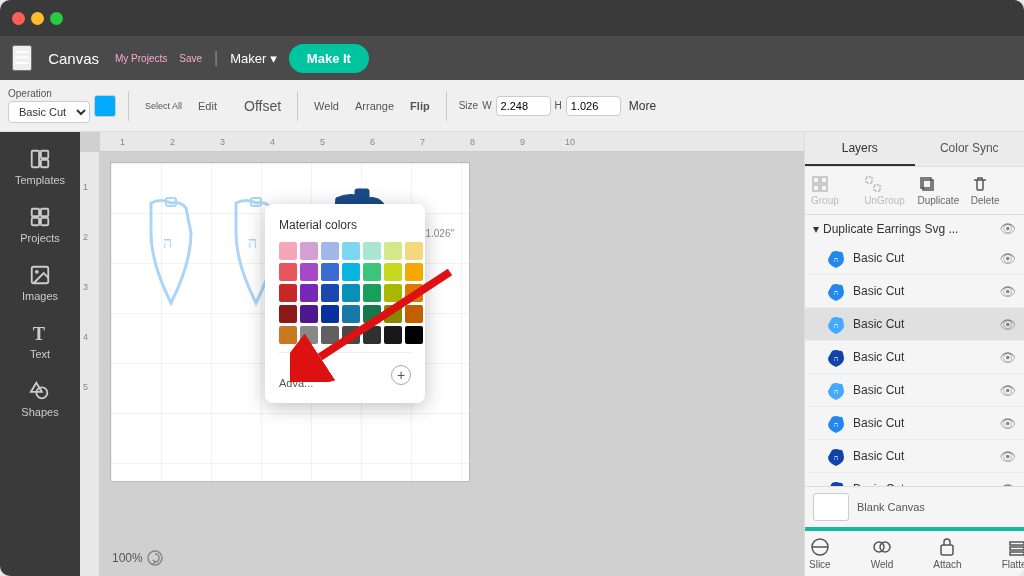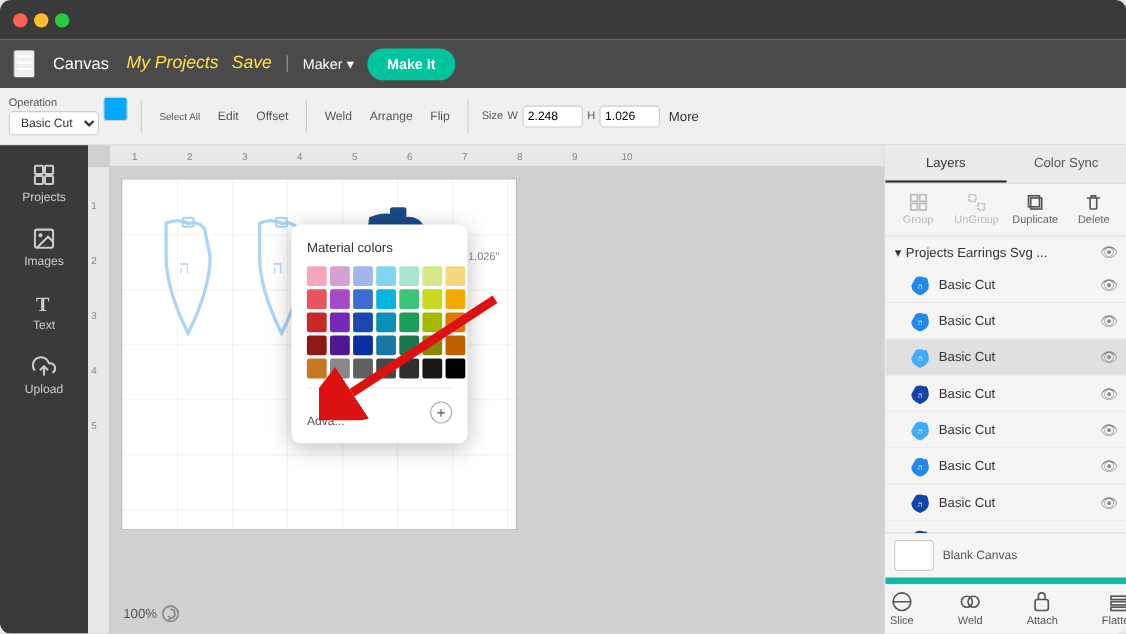--- a/index.html
+++ b/index.html
@@ -27,36 +27,36 @@
       height: 44px;
       display: flex;
       align-items: center;
       padding: 0 12px;
       gap: 16px;
     }
     .menubar-hamburger { color: white; font-size: 18px; cursor: pointer; }
     .menubar-canvas { color: white; font-size: 15px; font-weight: 500; }
     .menubar-title { flex: 1; text-align: center; color: white; font-size: 15px; }
     .menubar-right { display: flex; align-items: center; gap: 12px; }
-    .menubar-btn { color: #fde047; font-size: 16px; background: none; border: none; cursor: pointer; font-style: italic; }
+    .menubar-btn { color: #f9a8d4; font-size: 10px; background: none; border: none; cursor: pointer; }
     .menubar-divider { color: #888; }
     .maker-btn { color: white; font-size: 13px; background: none; border: none; cursor: pointer; display: flex; align-items: center; gap: 4px; justify-content: space-between; }
     .make-it-btn { background: #00c4a0; color: white; border: none; border-radius: 20px; padding: 7px 18px; font-size: 13px; font-weight: 600; cursor: pointer; }
 
     
     .toolbar {
       background: #f0f0f0;
       height: 52px;
       display: flex;
       align-items: center;
       padding: 0 8px;
       gap: 8px;
       border-bottom: 1px solid #ddd;
     }
-    .toolbar-group { display: flex; align-items: flex-start; gap: 4px; }
+    .toolbar-group { display: flex; align-items: center; gap: 4px; }
     .toolbar-label { font-size: 10px; color: #555; display: block; margin-bottom: 2px; }
     .toolbar-select { font-size: 11px; color: #333; border: 1px solid #ccc; border-radius: 4px; padding: 3px 6px; background: white; cursor: pointer; }
     .color-swatch { width: 22px; height: 22px; background: #00aaff; border-radius: 3px; border: 1px solid #ccc; cursor: pointer; }
     .toolbar-icon-btn { background: none; border: none; cursor: pointer; padding: 4px; font-size: 14px; color: #555; display: flex; align-items: center; gap: 2px; }
     .toolbar-separator { width: 1px; height: 30px; background: #ccc; margin: 0 4px; }
     .size-group { display: flex; align-items: center; gap: 4px; }
     .size-label { font-size: 10px; color: #555; }
     .size-input { width: 55px; font-size: 11px; border: 1px solid #ccc; border-radius: 4px; padding: 3px 4px; }
     .more-btn { background: none; border: none; cursor: pointer; font-size: 12px; color: #333; }
 
@@ -149,21 +149,21 @@
     .panel-actions {
       display: flex;
       border-bottom: 1px solid #ddd;
       padding: 4px;
       gap: 2px;
     }
     .panel-action-btn {
       flex: 1;
       display: flex;
       flex-direction: column;
-      align-items: center;
+      align-items: flex-start;
       padding: 4px 2px;
       font-size: 10px;
       color: #666;
       cursor: pointer;
       border-radius: 4px;
       background: none;
       border: none;
       gap: 2px;
     }
     .panel-action-btn.disabled { color: #bbb; }
@@ -203,21 +203,21 @@
       border-top: 1px solid #ddd;
       background: #f5f5f5;
       gap: 8px;
     }
     .blank-canvas-swatch { width: 36px; height: 28px; background: white; border: 1px solid #ccc; border-radius: 3px; }
     .blank-canvas-label { font-size: 11px; color: #555; }
 
     
     .bottom-bar {
       display: flex;
-      border-top: 6px solid #14b8a6;
+      border-top: 4px solid #14b8a6;
       background: #f5f5f5;
       gap: 32px;
     }
     .bottom-bar-btn {
       flex: 1;
       display: flex;
       flex-direction: column;
       align-items: center;
       padding: 6px 4px;
       font-size: 10px;
@@ -267,41 +267,49 @@
   </div>
   <div class="toolbar-separator"></div>
   <div class="toolbar-group">
     <button class="toolbar-icon-btn">
       <span style="font-size:10px; display:flex; flex-direction:column; gap:1px; align-items:center;">
         <span style="font-size:9px;">Select All</span>
       </span>
     </button>
   </div>
   <button class="toolbar-icon-btn" style="font-size:11px;">Edit</button>
-  <button class="toolbar-icon-btn" style="font-size:11px;">Offset</button>
+  <button class="toolbar-icon-btn" style="font-size:14px;margin-left:11px;">Offset</button>
   <div class="toolbar-separator"></div>
   <button class="toolbar-icon-btn" style="font-size:11px;">Weld</button>
   <button class="toolbar-icon-btn" style="font-size:11px;">Arrange</button>
-  <button class="toolbar-icon-btn" style="font-size:11px;">Flip</button>
+  <button class="toolbar-icon-btn" style="font-size:11px;font-weight:bold;">Flip</button>
   <div class="toolbar-separator"></div>
   <div class="size-group">
     <span class="size-label">Size</span>
     <span class="size-label">W</span>
     <input class="size-input" value="2.248" style="">
     <span class="size-label">H</span>
     <input class="size-input" value="1.026" style="">
   </div>
   <button class="more-btn">More</button>
 </div>
 
 <div class="main-area">
 
   <div class="left-sidebar">
     <div class="sidebar-item">
       <svg viewBox="0 0 24 24">
+          <rect x="3" y="3" width="8" height="18" rx="1" fill="none" stroke="#ccc" stroke-width="2"></rect>
+          <rect x="13" y="3" width="8" height="8" rx="1" fill="none" stroke="#ccc" stroke-width="2"></rect>
+          <rect x="13" y="13" width="8" height="8" rx="1" fill="none" stroke="#ccc" stroke-width="2"></rect>
+        </svg>
+      <span>Templates</span>
+    </div>
+    <div class="sidebar-item">
+      <svg viewBox="0 0 24 24">
           <rect x="3" y="3" width="8" height="8" rx="1" fill="none" stroke="#ccc" stroke-width="2"></rect>
           <rect x="13" y="3" width="8" height="8" rx="1" fill="none" stroke="#ccc" stroke-width="2"></rect>
           <rect x="3" y="13" width="8" height="8" rx="1" fill="none" stroke="#ccc" stroke-width="2"></rect>
           <rect x="13" y="13" width="8" height="8" rx="1" fill="none" stroke="#ccc" stroke-width="2"></rect>
         </svg>
       <span>Projects</span>
     </div>
     <div class="sidebar-item">
       <svg viewBox="0 0 24 24">
           <rect x="3" y="3" width="18" height="18" rx="2" fill="none" stroke="#ccc" stroke-width="2"></rect>
@@ -311,25 +319,24 @@
       <span>Images</span>
     </div>
     <div class="sidebar-item">
       <svg viewBox="0 0 24 24">
           <text x="4" y="20" fill="#ccc" font-size="20" font-weight="bold" font-family="serif">T</text>
         </svg>
       <span>Text</span>
     </div>
     <div class="sidebar-item">
       <svg viewBox="0 0 24 24">
-          <polyline points="16,16 12,12 8,16" fill="none" stroke="#ccc" stroke-width="2"></polyline>
-          <line x1="12" y1="12" x2="12" y2="21" stroke="#ccc" stroke-width="2"></line>
-          <path d="M20.39,18.39A5,5,0,0,0,18,9h-1.26A8,8,0,1,0,3,16.3" fill="none" stroke="#ccc" stroke-width="2"></path>
-        </svg>
-      <span>Upload</span>
+          <circle cx="14" cy="14" r="6" fill="none" stroke="#ccc" stroke-width="2"></circle>
+          <polygon points="8,3 14,13 2,13" fill="none" stroke="#ccc" stroke-width="2"></polygon>
+        </svg>
+      <span>Shapes</span>
     </div>
   </div>
 
   <div class="canvas-area" style="position:relative;">
 
     <div style="position:absolute;top:0;left:20px;right:0;height:20px;background:#e8e8e8;border-bottom:1px solid #ccc;z-index:2;display:flex;align-items:center;">
       <span style="font-size:9px;color:#888;position:absolute;left:20px;">1</span>
       <span style="font-size:9px;color:#888;position:absolute;left:70px;">2</span>
       <span style="font-size:9px;color:#888;position:absolute;left:120px;">3</span>
       <span style="font-size:9px;color:#888;position:absolute;left:170px;">4</span>
@@ -478,21 +485,21 @@
             <path d="M6,5 V14 Q6,15 7,15 H11 Q12,15 12,14 V5" fill="none" stroke="#555" stroke-width="1.5"></path>
             <polyline points="7,5 7,3 11,3 11,5" fill="none" stroke="#555" stroke-width="1.5"></polyline>
           </svg>
         <span>Delete</span>
       </button>
     </div>
 
     <div class="layer-tree">
       <div class="layer-group-header">
         <span>▾</span>
-        <span style="flex:1;overflow:hidden;text-overflow:ellipsis;white-space:nowrap;font-size:12px;">Projects Earrings Svg ...</span>
+        <span style="flex:1;overflow:hidden;text-overflow:ellipsis;white-space:nowrap;font-size:12px;">Duplicate Earrings Svg ...</span>
         <span style="color:#888;font-size:13px;">👁</span>
       </div>
       <div id="layer-items-container">
           <div class="layer-item">
             <div class="layer-icon">
               <svg width="22" height="22" viewBox="0 0 22 22">
                 <path d="M7,5 Q11,3 15,5 Q17,4 18,7 L19,12 Q19,18 11,21 Q3,18 3,12 Z" fill="#2288ee"></path>
                 <text x="9" y="15" font-size="7" fill="white" font-family="serif">ה</text>
               </svg>
             </div>

